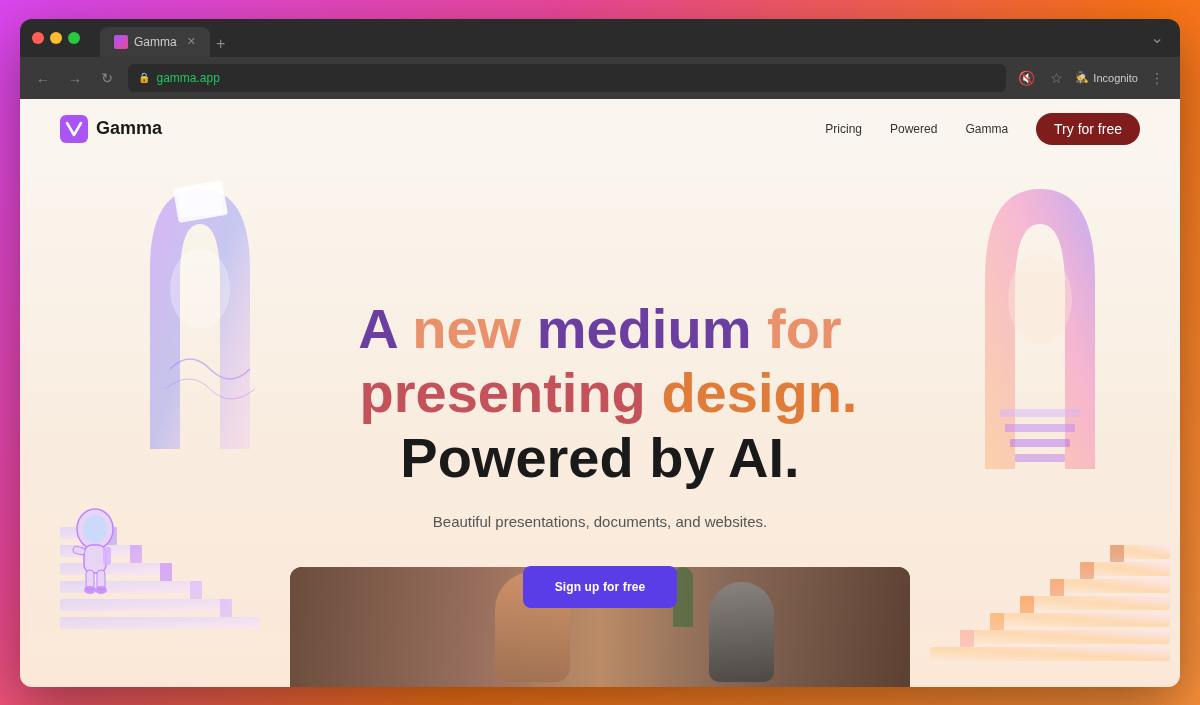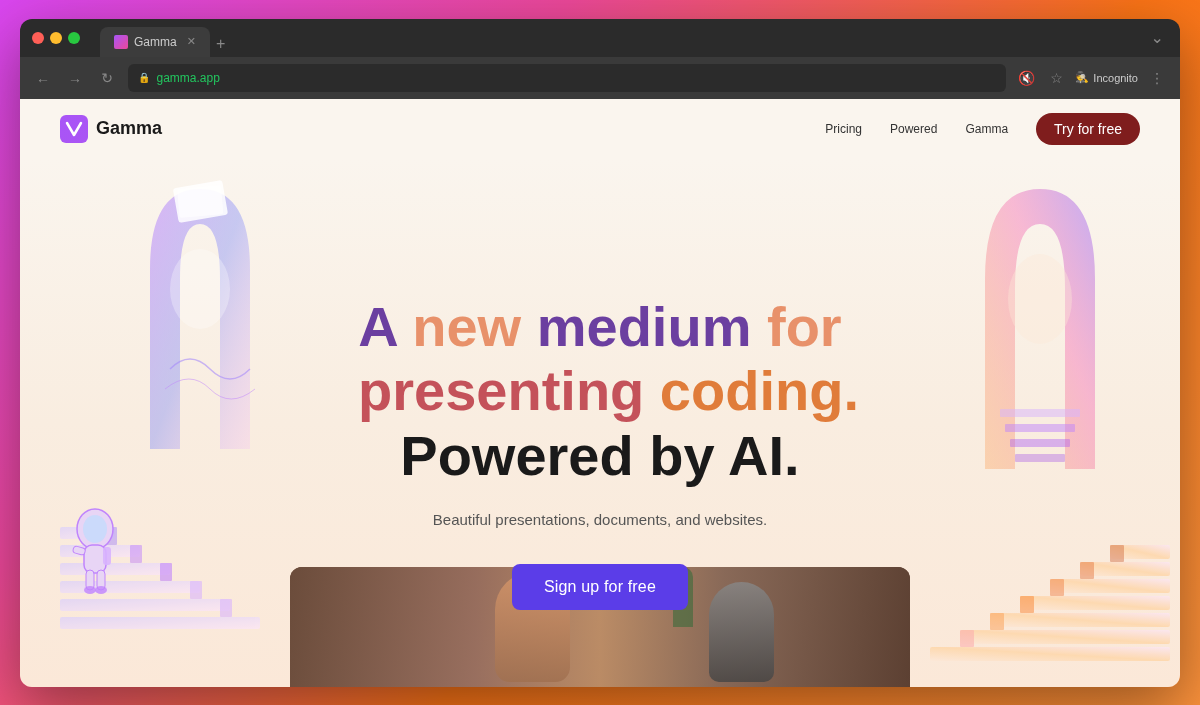--- a/index.html
+++ b/index.html
@@ -265,22 +265,22 @@
     .hero-subtitle {
       font-size: 15px;
       color: #555;
       line-height: 1.6;
       margin-bottom: 32px;
     }
 
     .hero-cta {
       background: #5b3de8;
       color: white;
-      font-size: 16px;
-      font-weight: 400;
+      font-size: 12px;
+      font-weight: 700;
       padding: 14px 32px;
       border-radius: 8px;
       border: none;
       cursor: pointer;
       letter-spacing: 0.01em;
     }
 
     
     .video-preview {
       position: absolute;
@@ -485,21 +485,21 @@
 
         <rect x="5" y="40" width="12" height="7" rx="3" fill="#e8d5f5" stroke="#c084fc" stroke-width="1" transform="rotate(15 11 44)"></rect>
       </svg>
 
       <div class="hero-content">
         <h1 class="hero-headline">
           <span class="headline-line1">
             <span class="word-a">A </span><span class="word-new">new </span><span class="word-medium">medium </span><span class="word-for">for</span>
           </span>
           <span class="headline-line2">
-            <span class="word-presenting">presenting </span><span class="word-ideas">coding.</span>
+            <span class="word-presenting">presenting </span><span class="word-ideas">design.</span>
           </span>
           <span class="headline-line3">Powered by AI.</span>
         </h1>
         <p class="hero-subtitle">
           <span>Beautiful presentations, documents, and websites.</span><br>
         </p>
         <button class="hero-cta">Sign up for free</button>
       </div>
 
       <div class="video-preview">

